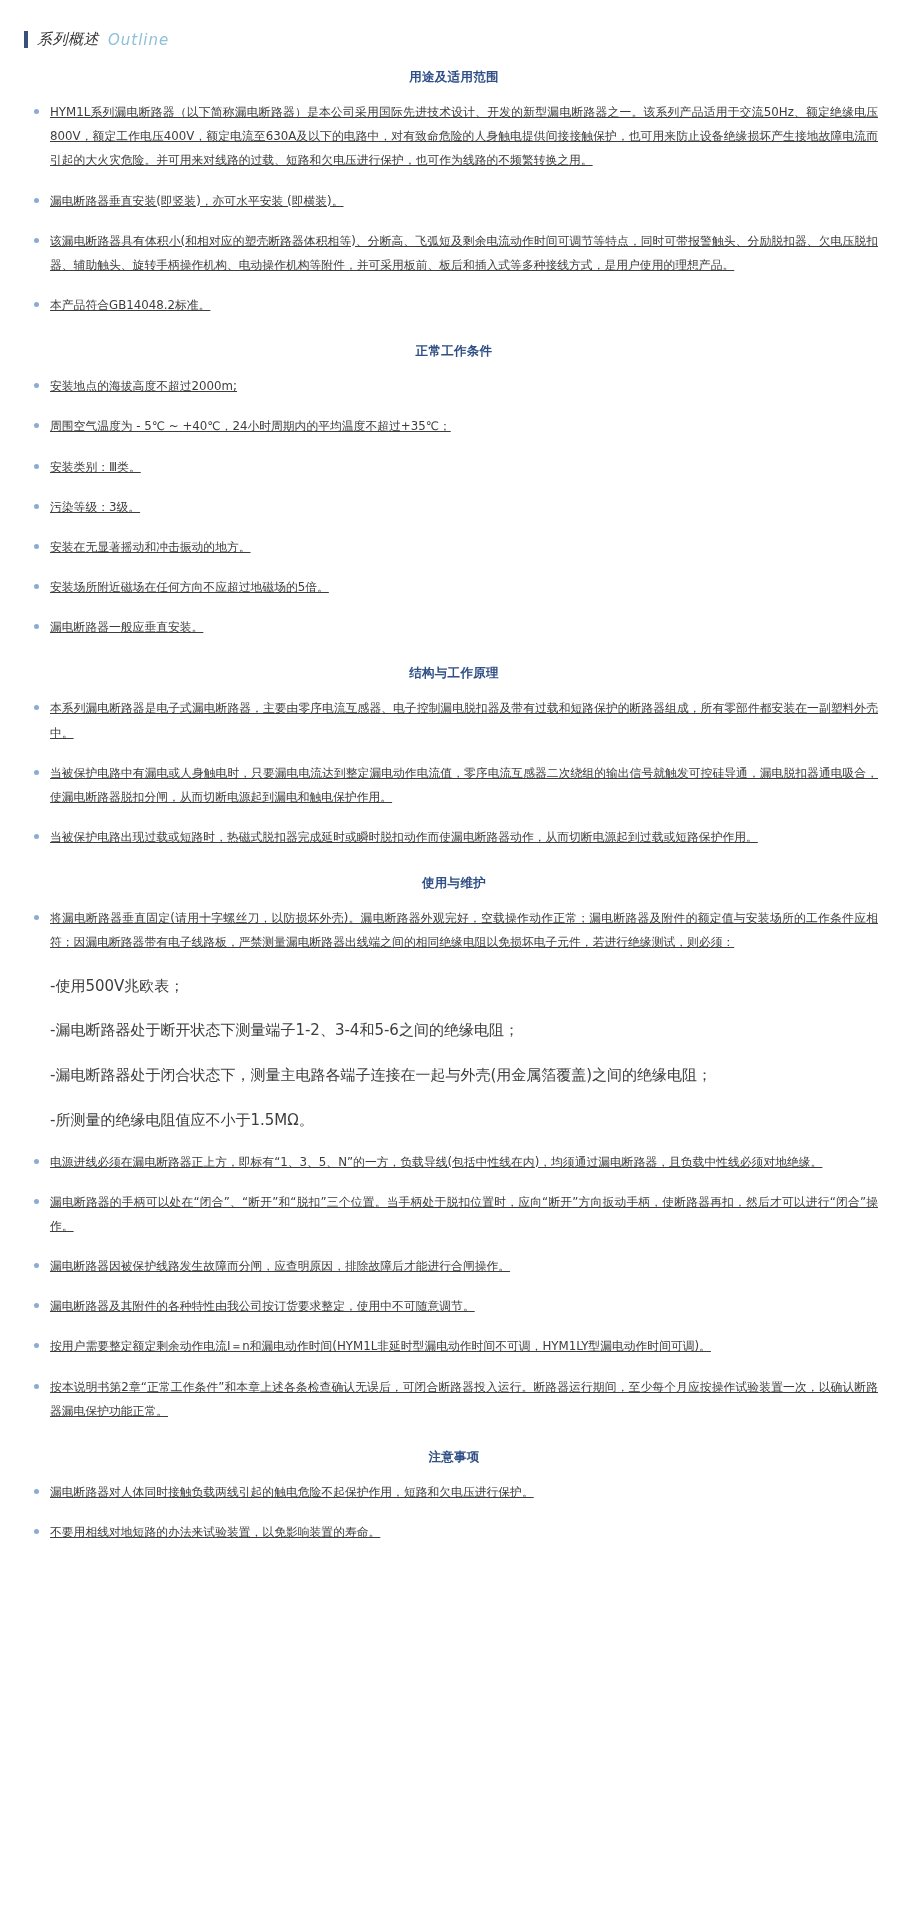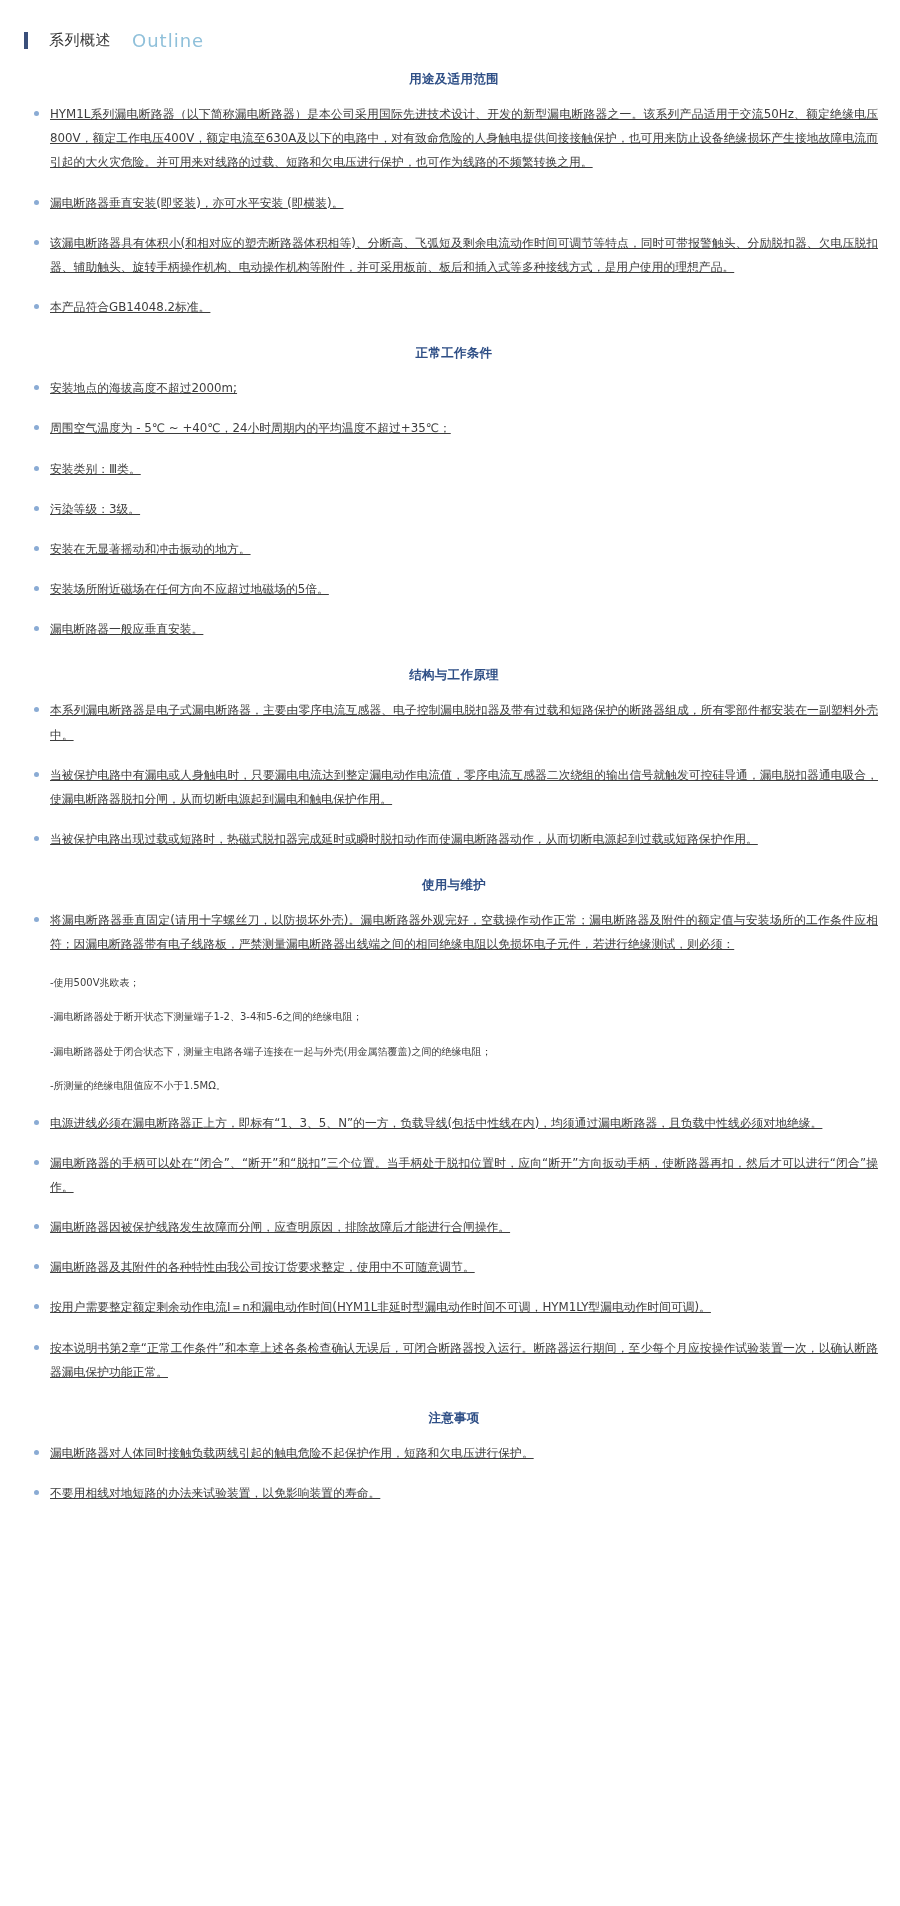--- a/index.html
+++ b/index.html
@@ -18,37 +18,38 @@
     min-height: 1906px;
     box-sizing: border-box;
     padding: 26px 22px 30px 22px;
     position: relative;
   }
 
   
   .page-title {
     display: flex;
     align-items: center;
-    gap: 21px;
+    gap: 9px;
     margin: 4px 0 20px 2px;
+    font-style: italic;
   }
   .title-bar {
     width: 4px;
     height: 17px;
     background: #3a4f7a;
     display: inline-block;
   }
   .title-cn {
     font-size: 15px;
     color: #333333;
     letter-spacing: 0.5px;
     font-weight: normal;
   }
   .title-en {
-    font-size: 18px;
+    font-size: 15px;
     color: #8fc0da;
     letter-spacing: 1px;
     font-weight: normal;
   }
 
   
   .section-heading {
     font-size: 12.5px;
     color: #2f4f86;
     font-weight: bold;
@@ -85,21 +86,21 @@
     height: 5px;
     border-radius: 50%;
     background: #8aabd4;
   }
 
   
   .sub-line {
     position: relative;
     padding-left: 20px;
     margin: 0 0 14px 8px;
-    font-size: 10px;
+    font-size: 15px;
     line-height: 2.05;
     color: #3d3d3d;
   }
 </style>
 </head>
 <body>
 
 <div class="page">
 
   <div class="page-title">

